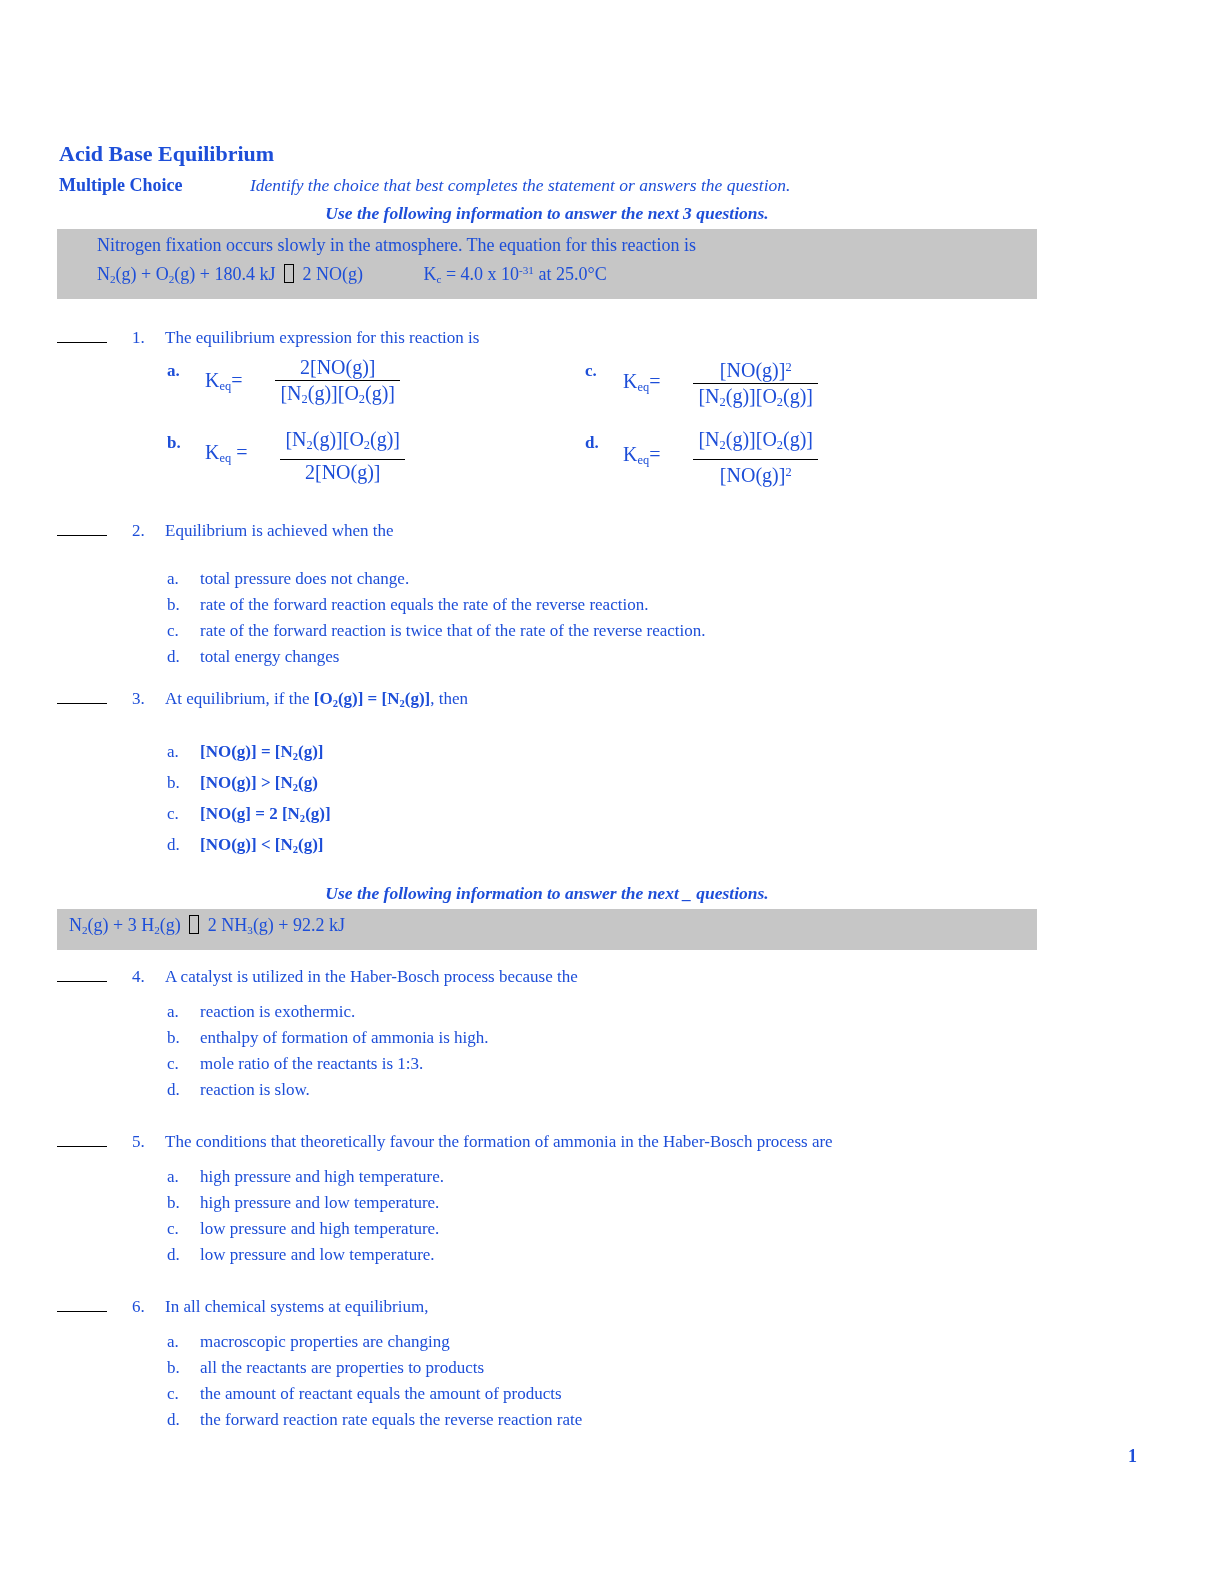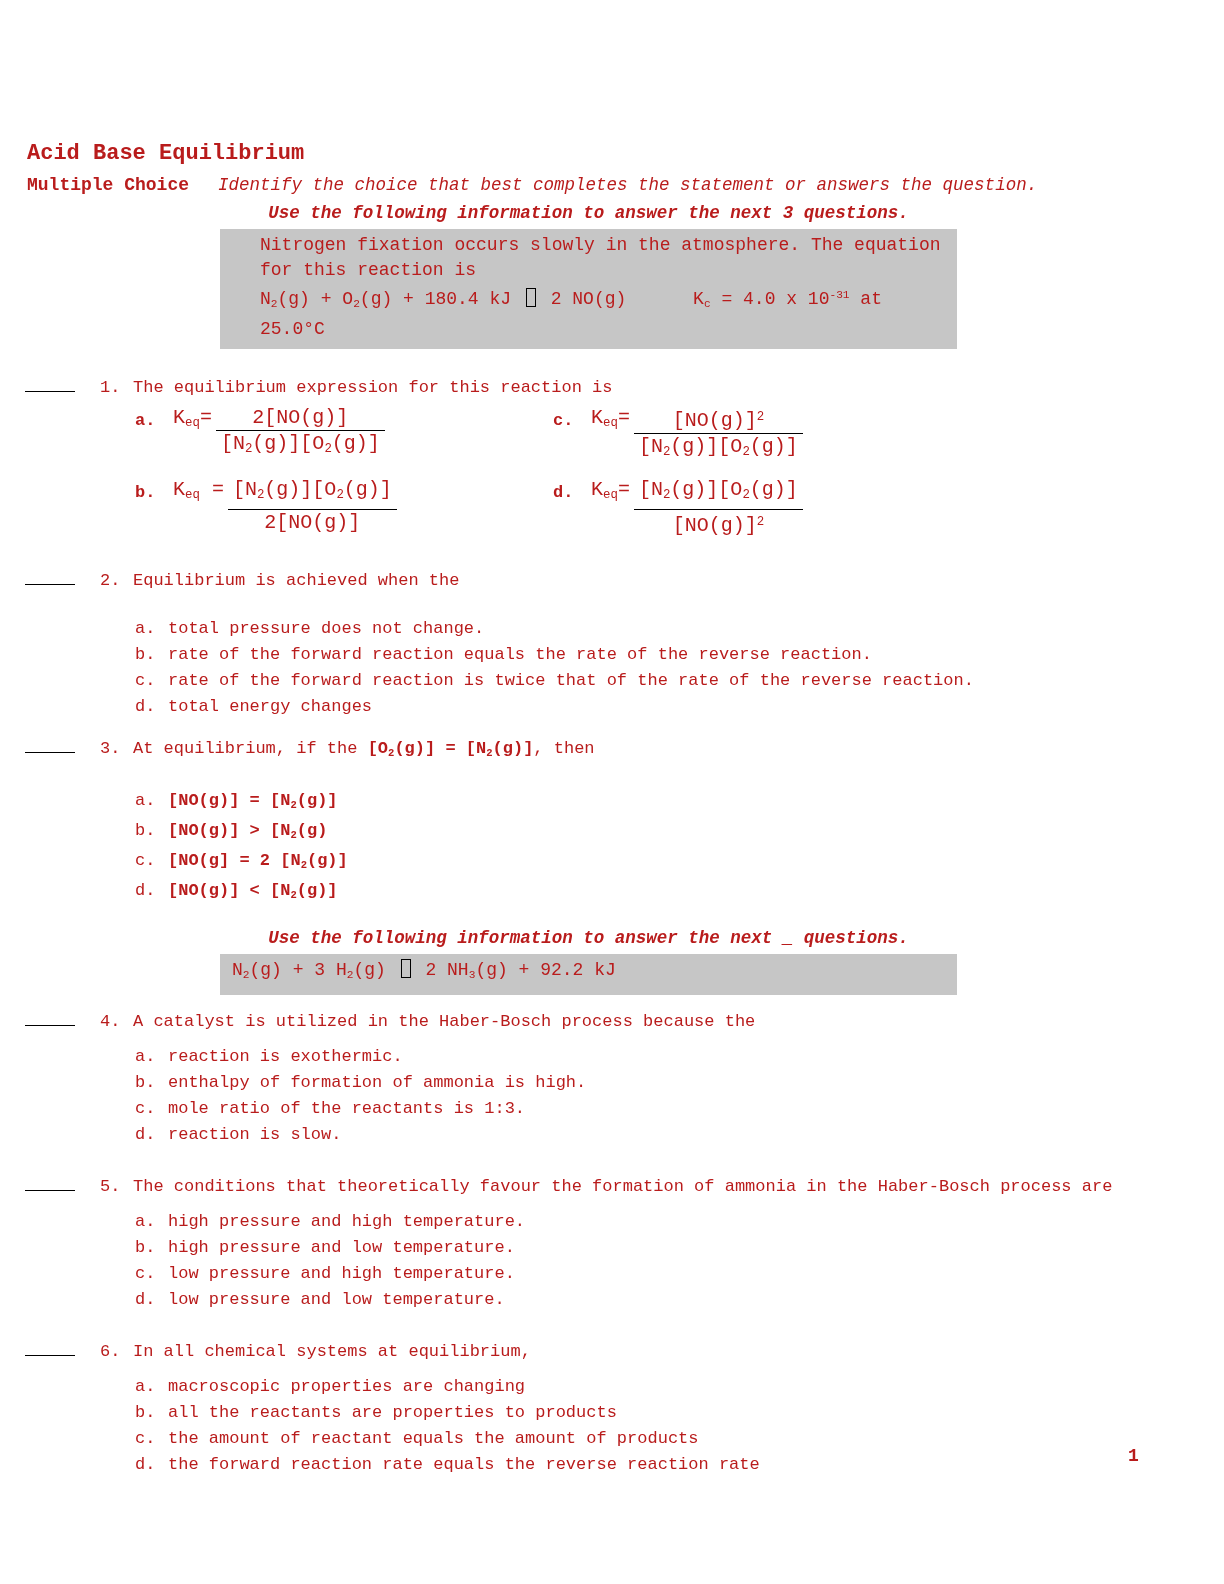--- a/index.html
+++ b/index.html
@@ -1,34 +1,35 @@
 <!DOCTYPE html>
 <html><head>
 <meta charset="utf-8">
 <style>
   * { margin:0; padding:0; box-sizing:border-box; }
   html,body { background:#ffffff; }
   .page {
     position:relative;
     width:1224px; height:1584px;
     background:#ffffff;
-    color:#b91c1c;
-    font-family:Liberation Mono, monospace;
+    color:#1d4ed8;
+    font-family:Liberation Serif, serif;
     font-size:17px;
     overflow:hidden;
+    padding-left:32px;
   }
   .content { padding:141px 30px 0 25px; }
 
   .doc-title { font-size:22px; font-weight:bold; margin-left:2px; line-height:26px; }
 
   .mc-row { display:flex; margin-top:5px; margin-left:2px; line-height:26px; }
   .mc-label { font-weight:bold; font-size:18px; width:191px; flex:0 0 auto; }
   .mc-instruction { font-style:italic; font-size:17.5px; }
 
-  .infoblock { margin-left:195px; width:737px; }
+  .infoblock { width:980px; }
   .infoblock.first { margin-top:3px; }
   .infoblock.second { margin-top:18px; }
   .lead { text-align:center; font-style:italic; font-weight:bold; font-size:17.5px; line-height:25px; margin-bottom:3px; }
   .graybox { background:#c6c6c6; padding:4px 12px 7px 12px; font-size:18px; line-height:25px; }
   .boxline { padding-left:28px; }
   .boxline.centered { padding-left:0; text-align:left; }
   .kconst { margin-left:56px; }
 
   sub { font-size:62%; vertical-align:-0.28em; }
   sup { font-size:62%; vertical-align:0.5em; }
@@ -51,21 +52,21 @@
   .opts.gap-sm { margin-top:9px; }
   .optrow { display:grid; grid-template-columns:33px 1fr; line-height:26px; }
 
   .q1grid {
     margin-left:110px; margin-top:4px;
     display:grid; grid-template-columns:38px 380px 38px 1fr;
     row-gap:12px; align-items:start;
   }
   .fletter { padding-top:6px; }
   .bold { font-weight:bold; }
-  .formula { display:inline-flex; font-size:20px; line-height:25px; }
+  .formula { display:inline-flex; align-items:center; font-size:20px; line-height:25px;gap:29px; }
   .keq { margin-right:2px; }
   .frac { display:inline-block; text-align:center; margin-left:2px; }
   .num, .den { display:block; padding:0 5px; line-height:25px; white-space:nowrap; }
   .den { border-top:1.6px solid #000; }
 
   .page-number { position:absolute; left:1128px; top:1446px; font-weight:bold; font-size:18px; }
 </style>
 </head>
 <body>
 

